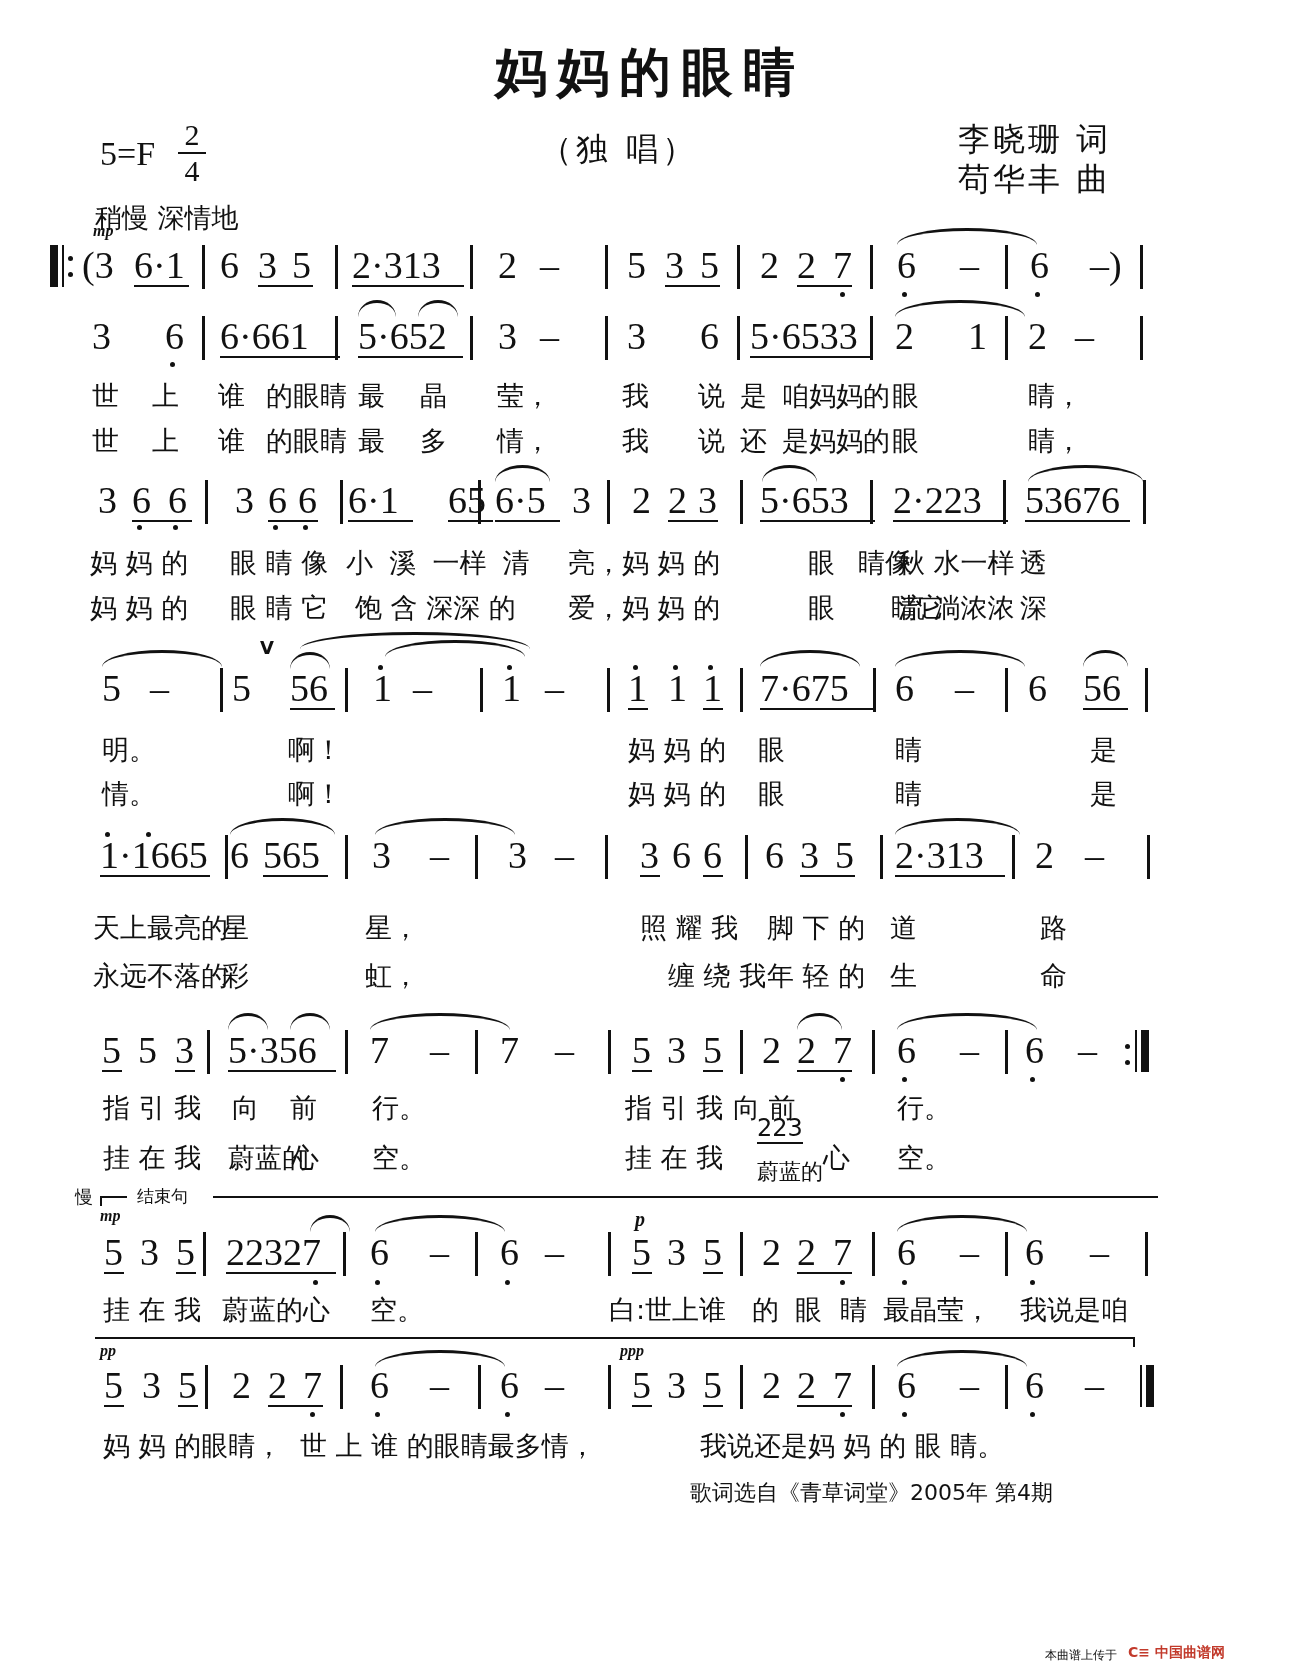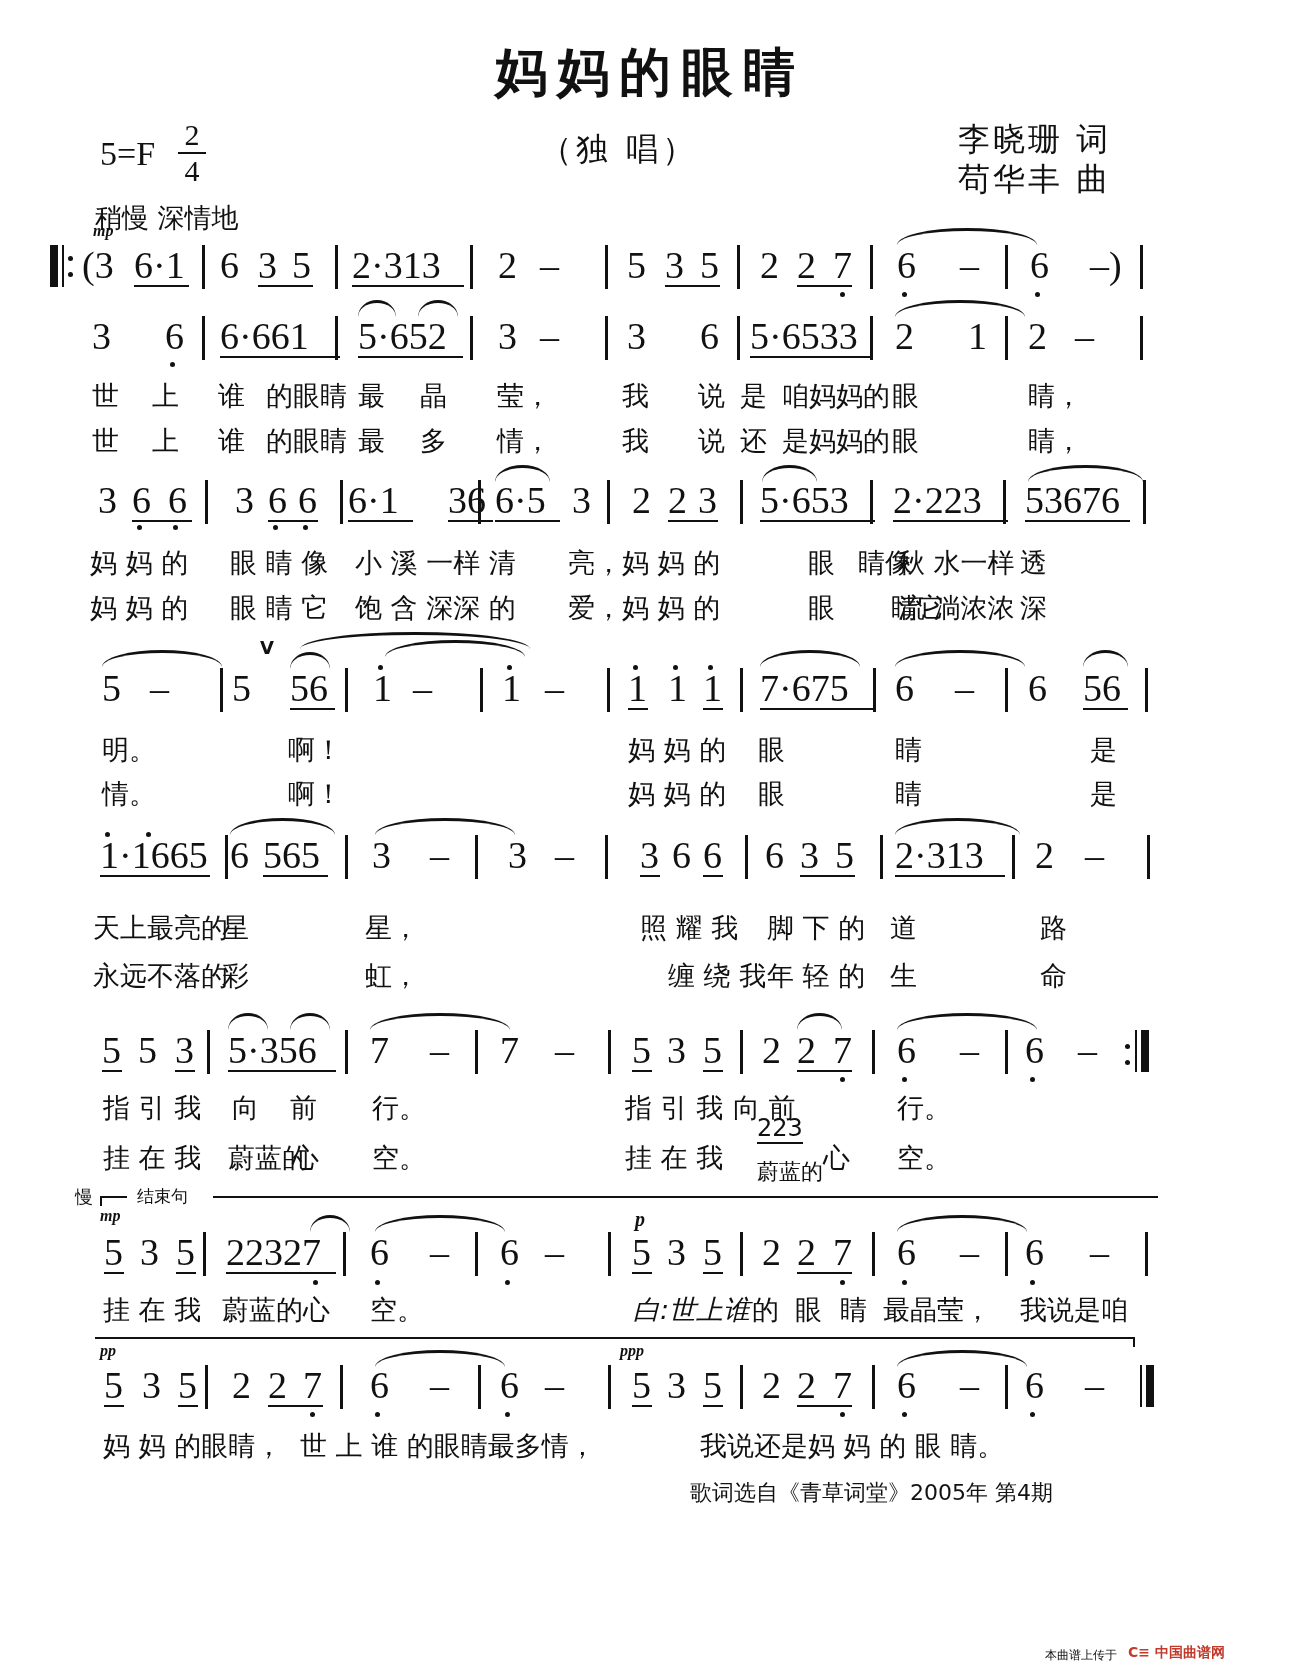--- a/index.html
+++ b/index.html
@@ -297,32 +297,32 @@
     <div class="abs lyr" style="left: 782px; top: 423px;">是妈妈的</div>
     <div class="abs lyr" style="left: 892px; top: 423px;">眼</div>
     <div class="abs lyr" style="left: 1028px; top: 423px;">睛，</div>
     <div class="abs note" style="left: 98px; top: 480px;">3</div>
     <div class="abs note" style="left: 132px; top: 480px;">6</div>
     <div class="abs note" style="left: 168px; top: 480px;">6</div>
     <div class="abs note" style="left: 235px; top: 480px;">3</div>
     <div class="abs note" style="left: 268px; top: 480px;">6</div>
     <div class="abs note" style="left: 298px; top: 480px;">6</div>
     <div class="abs note" style="left: 348px; top: 480px;">6·1</div>
-    <div class="abs note" style="left: 448px; top: 480px;">36</div>
+    <div class="abs note" style="left: 448px; top: 480px;">65</div>
     <div class="abs note" style="left: 495px; top: 480px;">6·5</div>
     <div class="abs note" style="left: 572px; top: 480px;">3</div>
     <div class="abs note" style="left: 632px; top: 480px;">2</div>
     <div class="abs note" style="left: 668px; top: 480px;">2</div>
     <div class="abs note" style="left: 698px; top: 480px;">3</div>
     <div class="abs note" style="left: 760px; top: 480px;">5·653</div>
     <div class="abs note" style="left: 893px; top: 480px;">2·223</div>
     <div class="abs note" style="left: 1025px; top: 480px;">53676</div>
     <div class="abs lyr" style="left: 90px; top: 545px;">妈 妈 的</div>
     <div class="abs lyr" style="left: 230px; top: 545px;">眼 睛 像</div>
-    <div class="abs lyr" style="left: 355px; top: 545px;">小 溪 一样 清</div>
+    <div class="abs lyr" style="left: 346px; top: 545px; font-family: Liberation Mono, monospace;">小 溪 一样 清</div>
     <div class="abs lyr" style="left: 568px; top: 545px;">亮，</div>
     <div class="abs lyr" style="left: 622px; top: 545px;">妈 妈 的</div>
     <div class="abs lyr" style="left: 808px; top: 545px;">眼</div>
     <div class="abs lyr" style="left: 808px; top: 545px;"></div>
     <div class="abs lyr" style="left: 858px; top: 545px;">睛像</div>
     <div class="abs lyr" style="left: 898px; top: 545px;">秋 水一样</div>
     <div class="abs lyr" style="left: 1020px; top: 545px;">透</div>
     <div class="abs lyr" style="left: 90px; top: 590px;">妈 妈 的</div>
     <div class="abs lyr" style="left: 230px; top: 590px;">眼 睛 它</div>
     <div class="abs lyr" style="left: 355px; top: 590px;">饱 含 深深 的</div>
@@ -439,21 +439,21 @@
     <div class="abs note" style="left: 762px; top: 1232px;">2</div>
     <div class="abs note" style="left: 797px; top: 1232px;">2</div>
     <div class="abs note" style="left: 833px; top: 1232px;">7</div>
     <div class="abs note" style="left: 897px; top: 1232px;">6</div>
     <div class="abs note" style="left: 960px; top: 1232px;">–</div>
     <div class="abs note" style="left: 1025px; top: 1232px;">6</div>
     <div class="abs note" style="left: 1090px; top: 1232px;">–</div>
     <div class="abs lyr" style="left: 103px; top: 1292px;">挂 在 我</div>
     <div class="abs lyr" style="left: 222px; top: 1292px;">蔚蓝的心</div>
     <div class="abs lyr" style="left: 370px; top: 1292px;">空。</div>
-    <div class="abs lyr" style="left: 633px; top: 1292px; font-style: italic;">白:世上谁</div>
+    <div class="abs lyr" style="left: 609px; top: 1292px;">白:世上谁</div>
     <div class="abs lyr" style="left: 752px; top: 1292px;">的</div>
     <div class="abs lyr" style="left: 795px; top: 1292px;">眼</div>
     <div class="abs lyr" style="left: 840px; top: 1292px;">睛</div>
     <div class="abs lyr" style="left: 883px; top: 1292px;">最晶莹，</div>
     <div class="abs lyr" style="left: 1020px; top: 1292px;">我说是咱</div>
     <div class="abs note" style="left: 104px; top: 1365px;">5</div>
     <div class="abs note" style="left: 142px; top: 1365px;">3</div>
     <div class="abs note" style="left: 178px; top: 1365px;">5</div>
     <div class="abs note" style="left: 232px; top: 1365px;">2</div>
     <div class="abs note" style="left: 268px; top: 1365px;">2</div>

